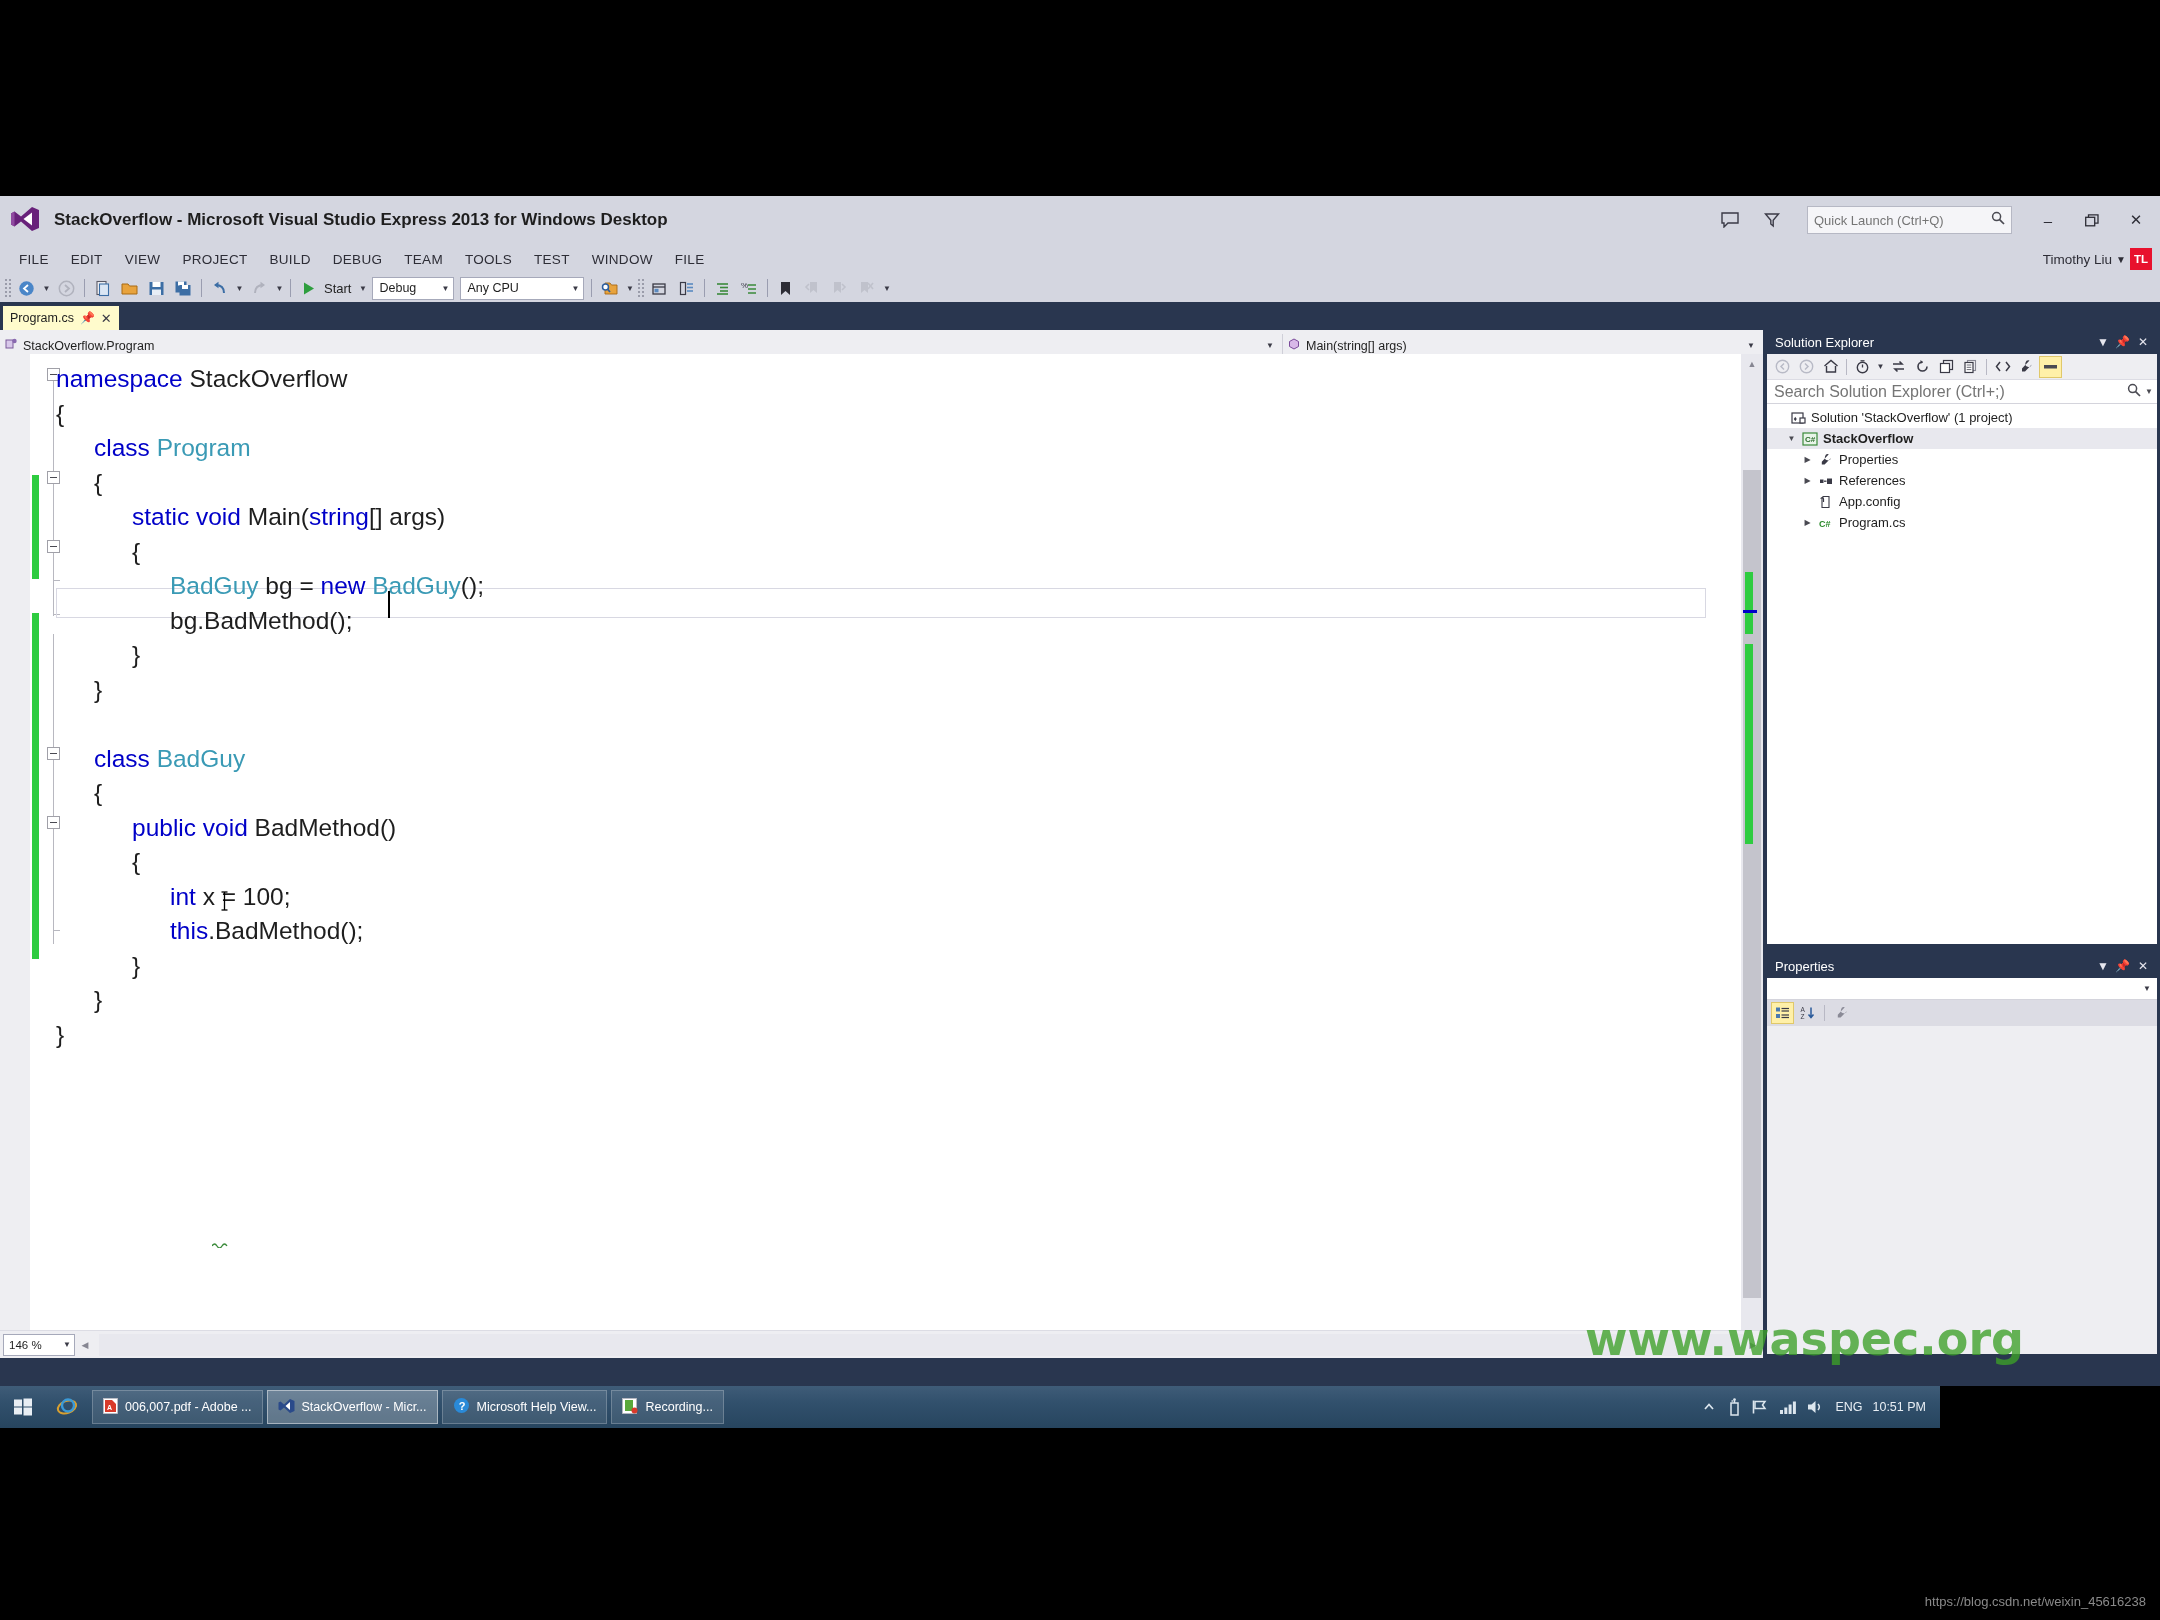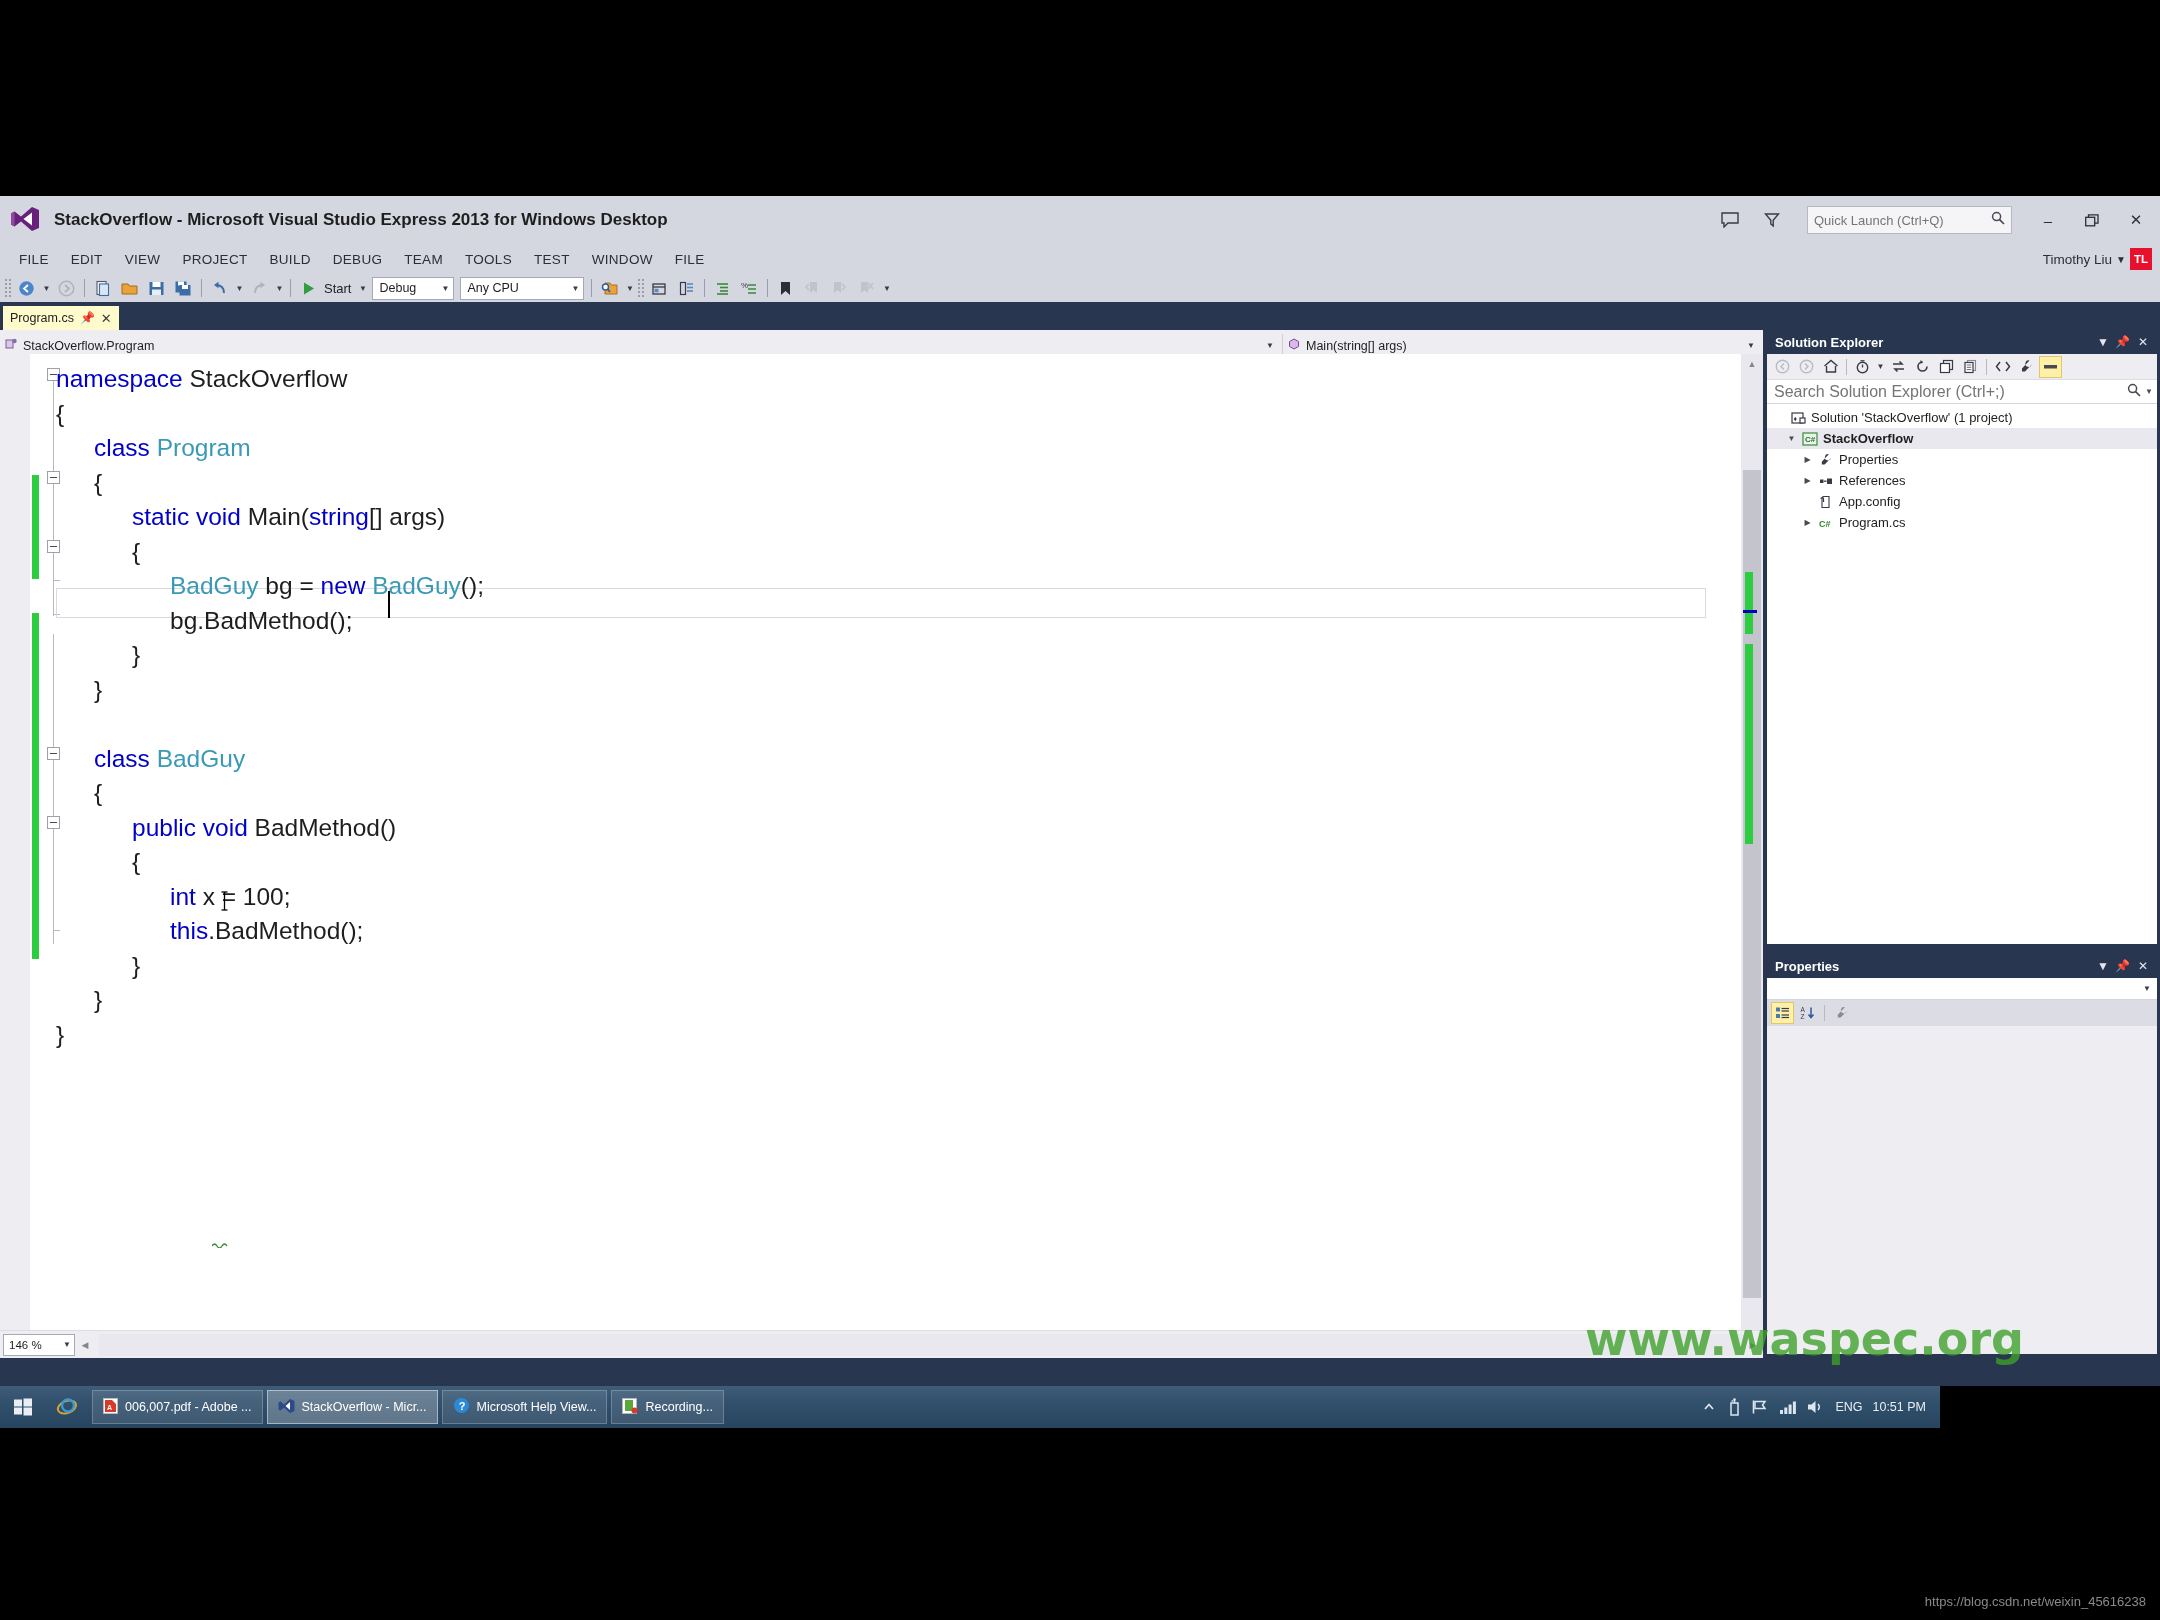--- a/index.html
+++ b/index.html
@@ -180,21 +180,21 @@
 
   
   #solution-explorer {
     position:absolute; left:4px; top:26px; width: 390px; height: 614px; background:#eeeef2;
     display:flex; flex-direction:column;
   }
   .panel-header {
     height: 24px; background:#29364f; color:#fff; display:flex; align-items:center;
     padding: 0 4px 0 8px; font-size: 13px;
   }
-  .panel-header .ptitle { flex:1;font-weight:bold; }
+  .panel-header .ptitle { flex:1; }
   .ph-btn { width:20px; height:20px; display:flex; align-items:center; justify-content:center; font-size:12px; color:#e6e6ee; }
   .panel-toolbar {
     height: 26px; background:#eeeef2; display:flex; align-items:center; padding-left:4px; gap:1px;
     border-bottom:1px solid #dcdce4;
   }
   .se-btn { width:23px; height:22px; display:flex; align-items:center; justify-content:center; }
   .se-btn.active { background:#fff0a8; border:1px solid #e0c86a; }
   .se-sep { width:1px; height:16px; background:#b8b8c4; margin:0 3px; }
   #se-search {
     height: 24px; background:#fff; display:flex; align-items:center; padding: 0 4px 0 7px;

